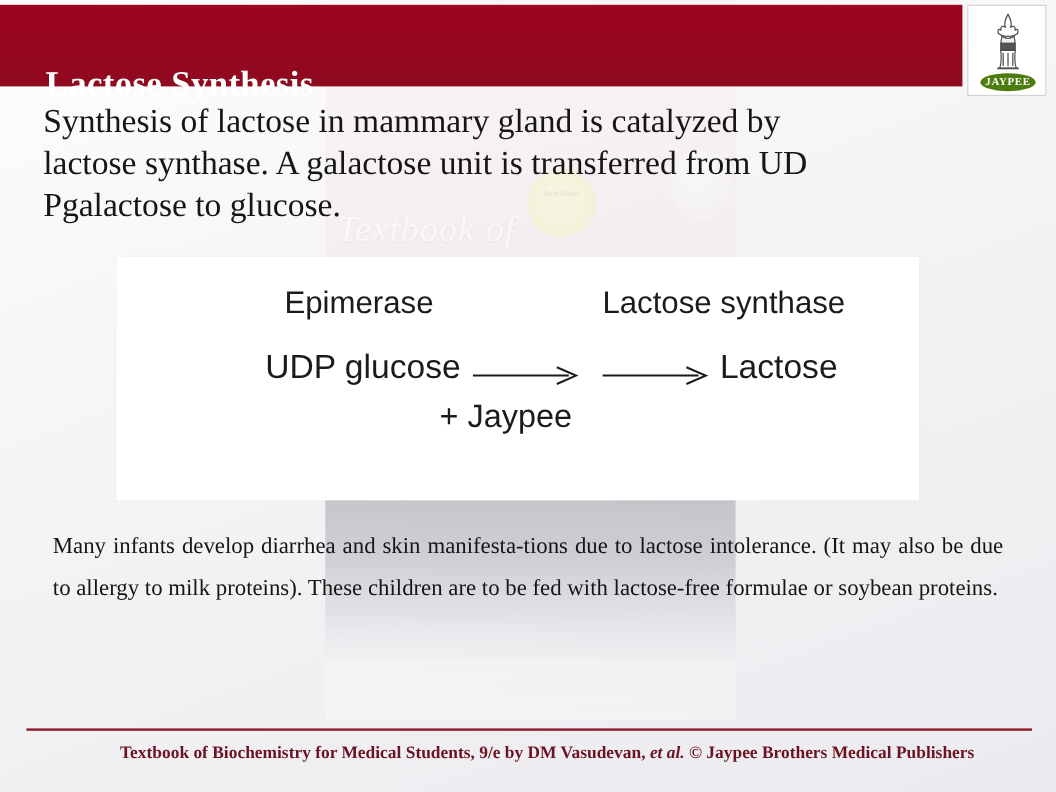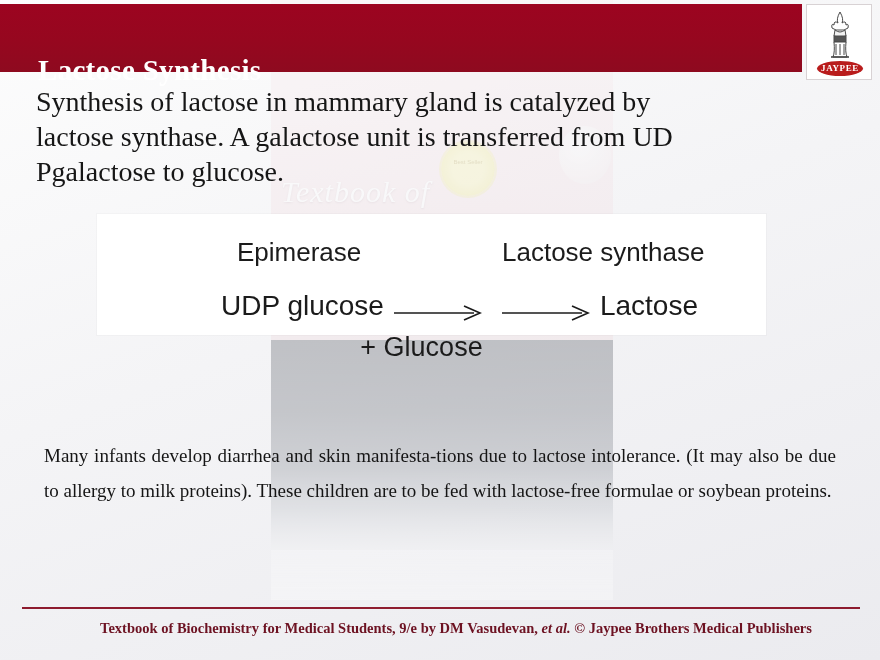--- a/index.html
+++ b/index.html
@@ -133,21 +133,21 @@
     top: 5px;
     width: 34px;
     height: 50px;
   }
   .logo-badge {
     position: absolute;
     left: 10px;
     bottom: 3px;
     width: 46px;
     height: 15px;
-    background: #b91c1c;
+    background: #4d7c0f;
     border-radius: 50%;
     color: #ffffff;
     font-family: "Liberation Serif", serif;
     font-size: 9px;
     font-weight: bold;
     letter-spacing: .6px;
     text-align: center;
     line-height: 15px;
   }
 
@@ -161,21 +161,21 @@
     line-height: 35px;
     color: #161616;
   }
 
   
   .reaction-box {
     position: absolute;
     left: 97px;
     top: 214px;
     width: 669px;
-    height: 121px;
+    height: 203px;
     background: #ffffff;
     box-shadow: 0 0 0 1px rgba(0,0,0,0.02);
   }
   .rxn-inner {
     position: relative;
     width: 100%;
     height: 100%;
     font-family: "Liberation Sans", sans-serif;
     color: #1b1b1b;
   }
@@ -325,21 +325,21 @@
         <span class="arrow">
           <svg width="88" height="18" viewBox="0 0 88 18">
             <line x1="0" y1="9" x2="80" y2="9" stroke="#1b1b1b" stroke-width="1.7"></line>
             <path d="M70 2 L86 9 L70 16" fill="none" stroke="#1b1b1b" stroke-width="1.7"></path>
           </svg>
         </span>
         <span class="rxn-term">Lactose</span>
       </div>
 
       <div class="plus-glucose">
-        <span>+ Glucose</span>
+        <span>+ Jaypee</span>
       </div>
     </div>
   </div>
 
   <div class="lower-para">Many infants develop diarrhea and skin manifesta-tions due to lactose intolerance. (It may also be due to allergy to milk proteins). These children are to be fed with lactose-free formulae or soybean proteins.</div>
 
   <div class="footer-rule"></div>
   <div class="footer-text"><span>Textbook of Biochemistry for Medical Students, 9/e by DM Vasudevan, </span><span class="ital">et al.</span><span> © Jaypee Brothers Medical Publishers</span></div>
 
 </div>

